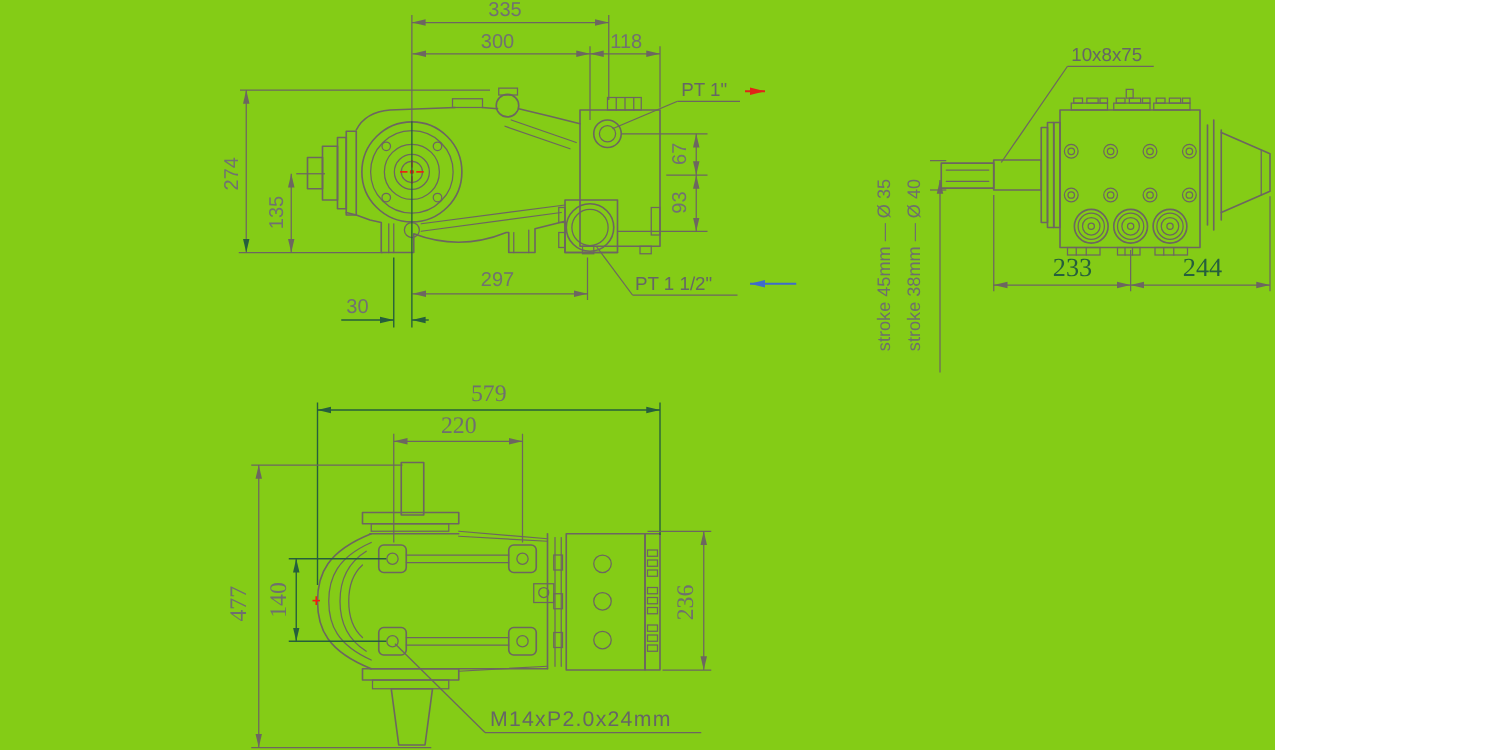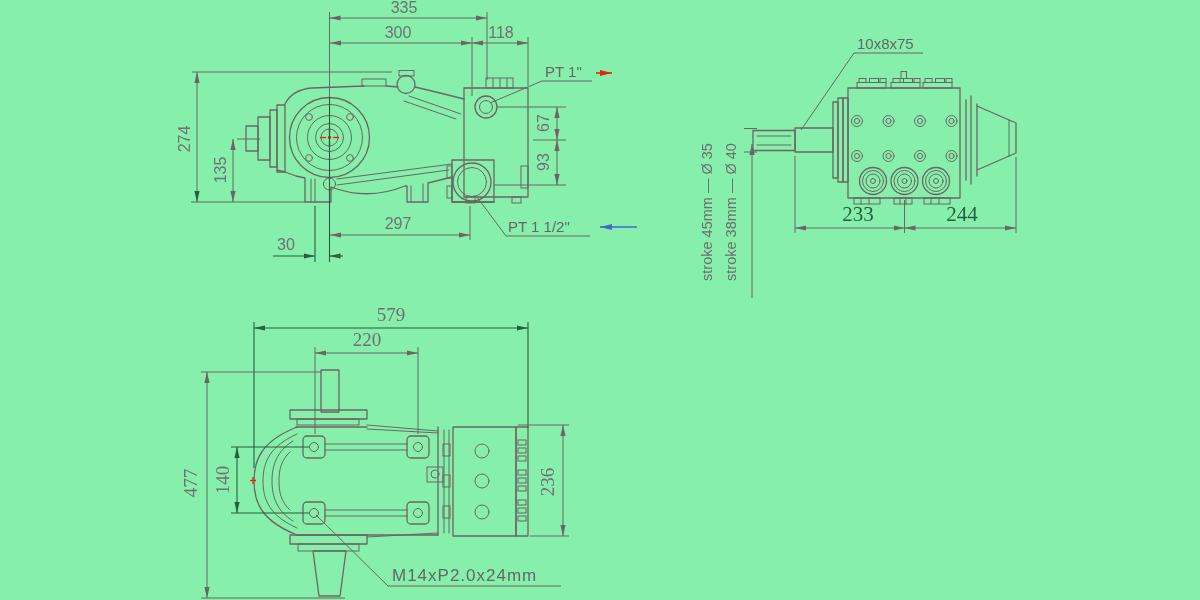--- a/index.html
+++ b/index.html
@@ -1,16 +1,16 @@
 <!DOCTYPE html>
 <html><head>
 <meta charset="utf-8">
 <style>
   html,body{margin:0;padding:0;background:#ffffff;}
-  .canvas{position:relative;width:1200px;height:600px;background:#86efac;overflow:hidden;}
+  .canvas{position:relative;width:1020px;height:600px;background:#84cc16;overflow:hidden;}
   svg{position:absolute;left:0;top:0;}
   .ln{stroke:#6d6660;fill:none;stroke-width:1.3;stroke-linecap:round;stroke-linejoin:round;}
   .ln2{stroke:#6d6660;fill:none;stroke-width:1;stroke-linecap:round;}
   .dim{stroke:#6d6660;fill:none;stroke-width:1;}
   .dimg{stroke:#265f3d;fill:none;stroke-width:1.1;}
   .red{stroke:#e02518;fill:none;stroke-width:1.6;}
   .blue{stroke:#3f6bcd;fill:none;stroke-width:1.6;}
   .xred{stroke:#f21d10;fill:none;stroke-width:1.3;}
   .td{font:16px "Liberation Sans",sans-serif;fill:#717171;text-anchor:middle;}
   .tds{font:19px "Liberation Serif",serif;fill:#6f6f6f;text-anchor:middle;}

